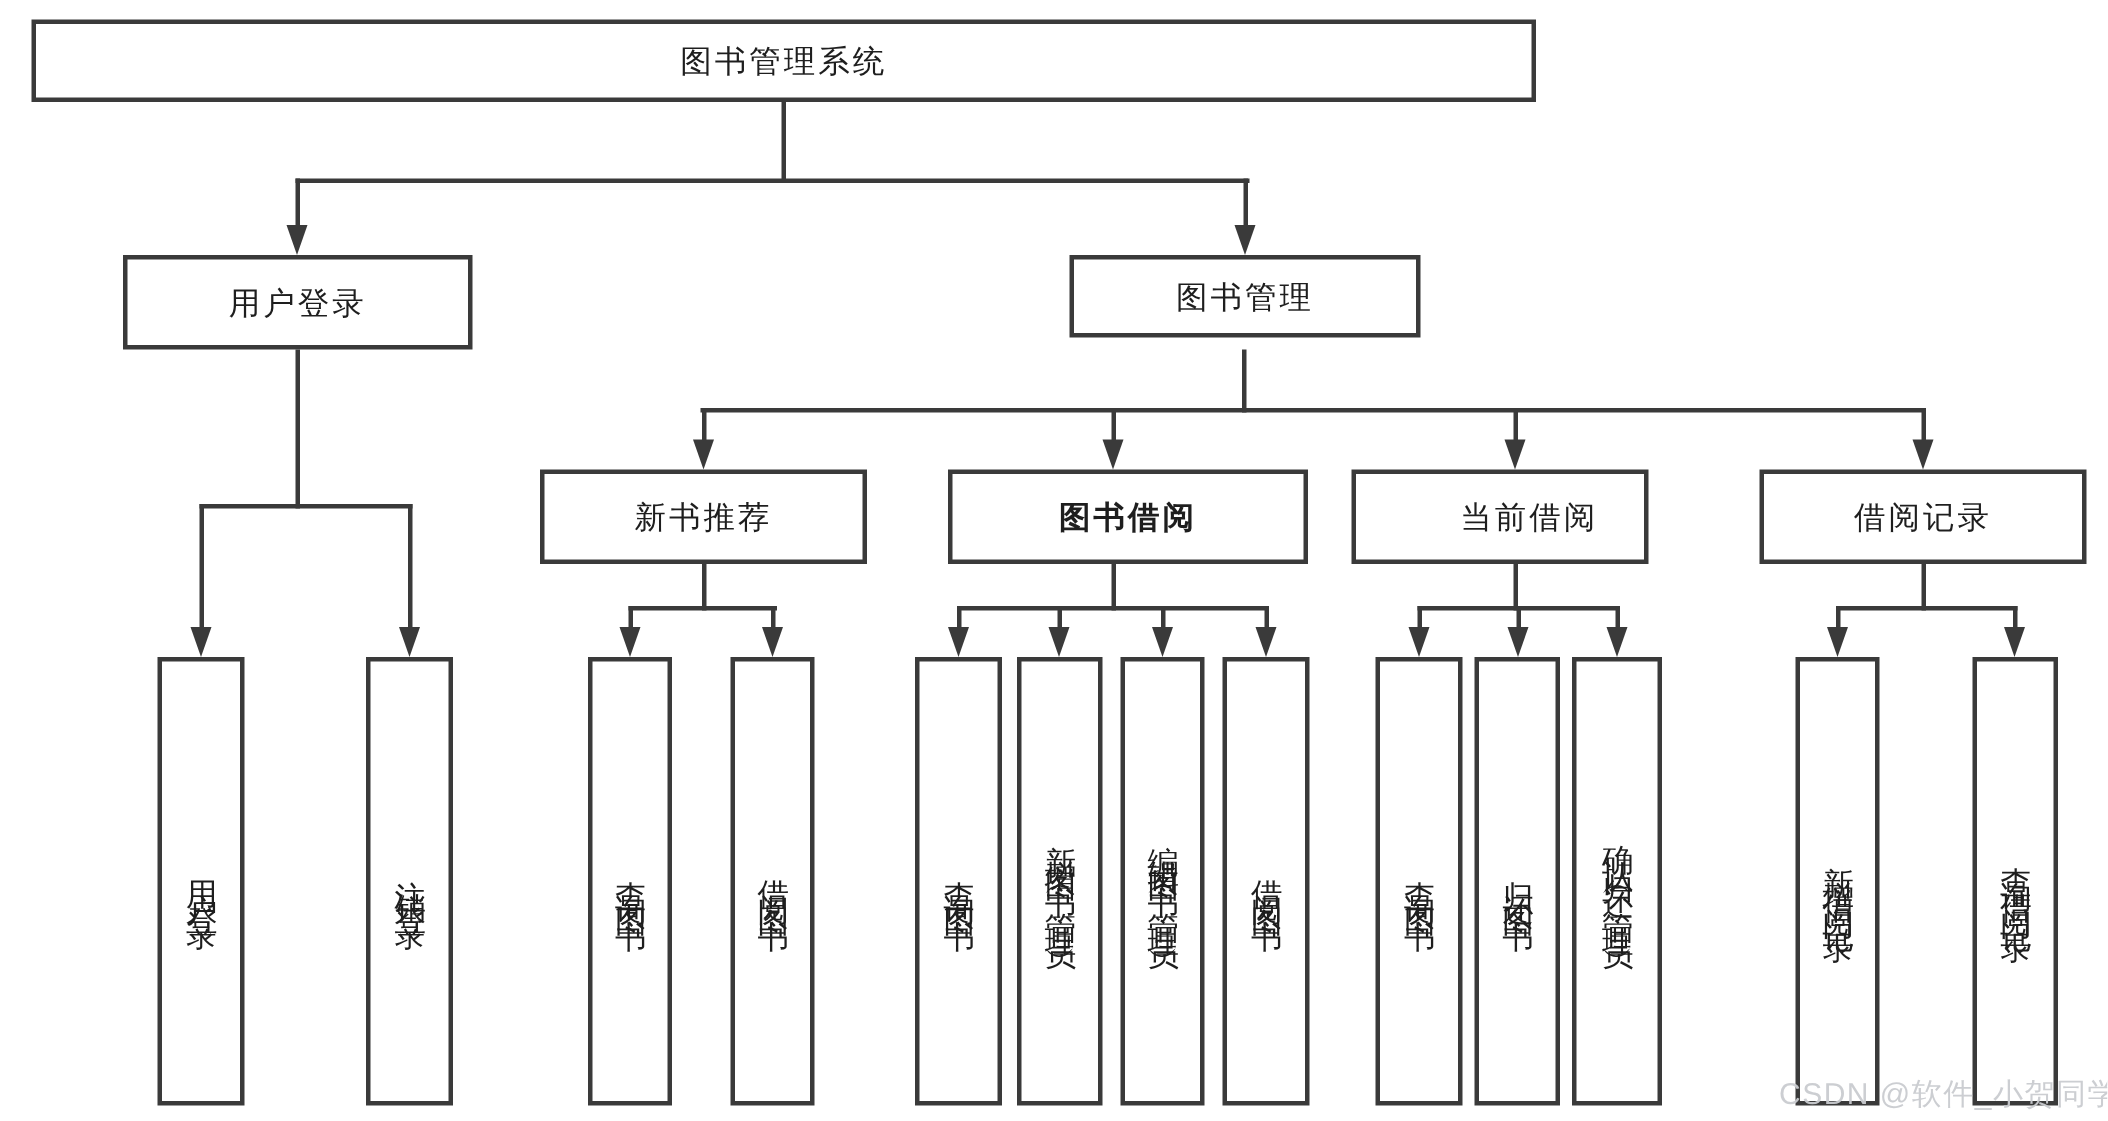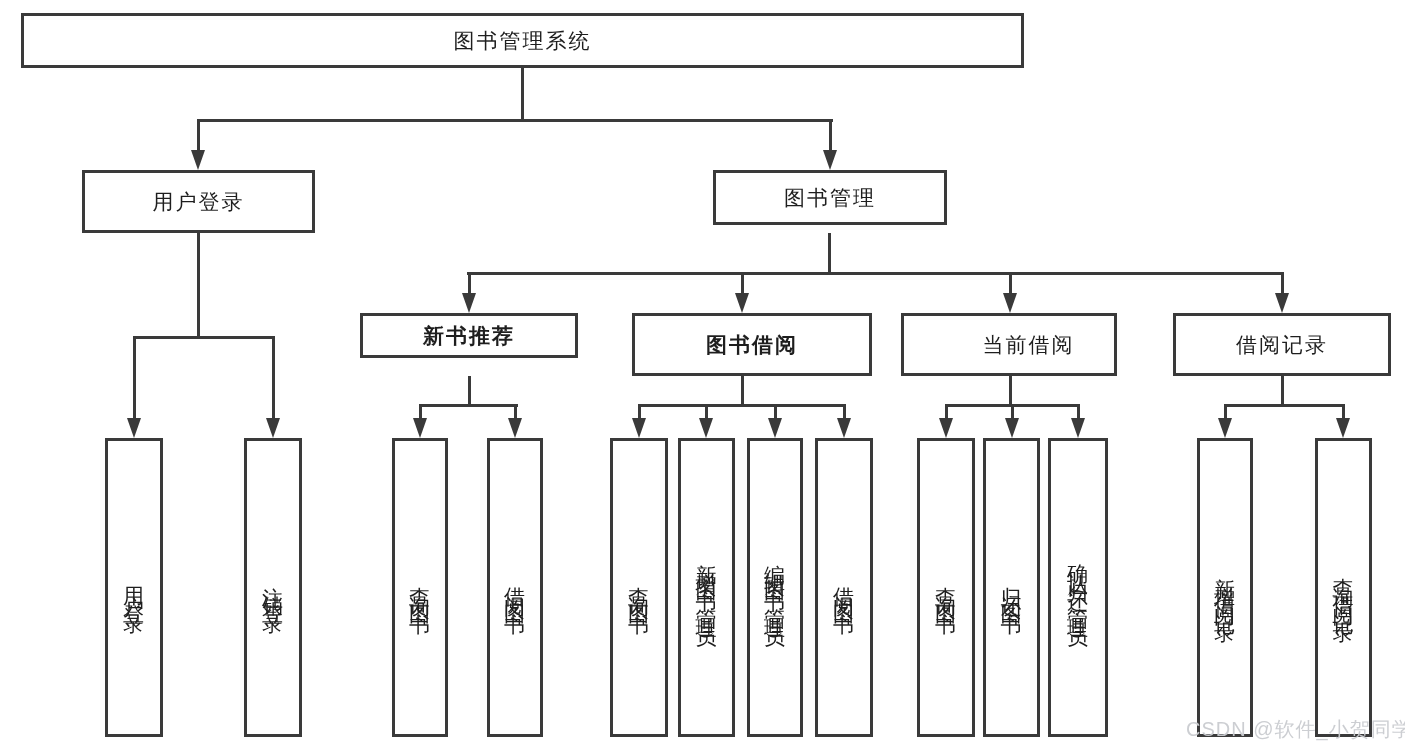--- a/index.html
+++ b/index.html
@@ -37,29 +37,29 @@
   </div>
 
   <div class="box" style="left:82px;top:170px;width:233px;height:63px;">
     <span>用户登录</span>
   </div>
 
   <div class="box" style="left:713px;top:170px;width:234px;height:55px;">
     <span>图书管理</span>
   </div>
 
-  <div class="box" style="left:360px;top:313px;width:218px;height:45px;font-weight:bold;">
+  <div class="box" style="left:360px;top:313px;width:218px;height:63px;">
     <span>新书推荐</span>
   </div>
 
   <div class="box" style="left:632px;top:313px;width:240px;height:63px;font-weight:bold;">
     <span>图书借阅</span>
   </div>
 
-  <div class="box" style="left:901px;top:313px;width:216px;height:63px;padding-left:39px;">
+  <div class="box" style="left:901px;top:313px;width:198px;height:63px;padding-left:39px;">
     <span>当前借阅</span>
   </div>
 
   <div class="box" style="left:1173px;top:313px;width:218px;height:63px;">
     <span>借阅记录</span>
   </div>
 
   <div class="box vbox" style="left:105px;top:438px;width:58px;height:299px;">
     <span>用户登录</span>
   </div>

